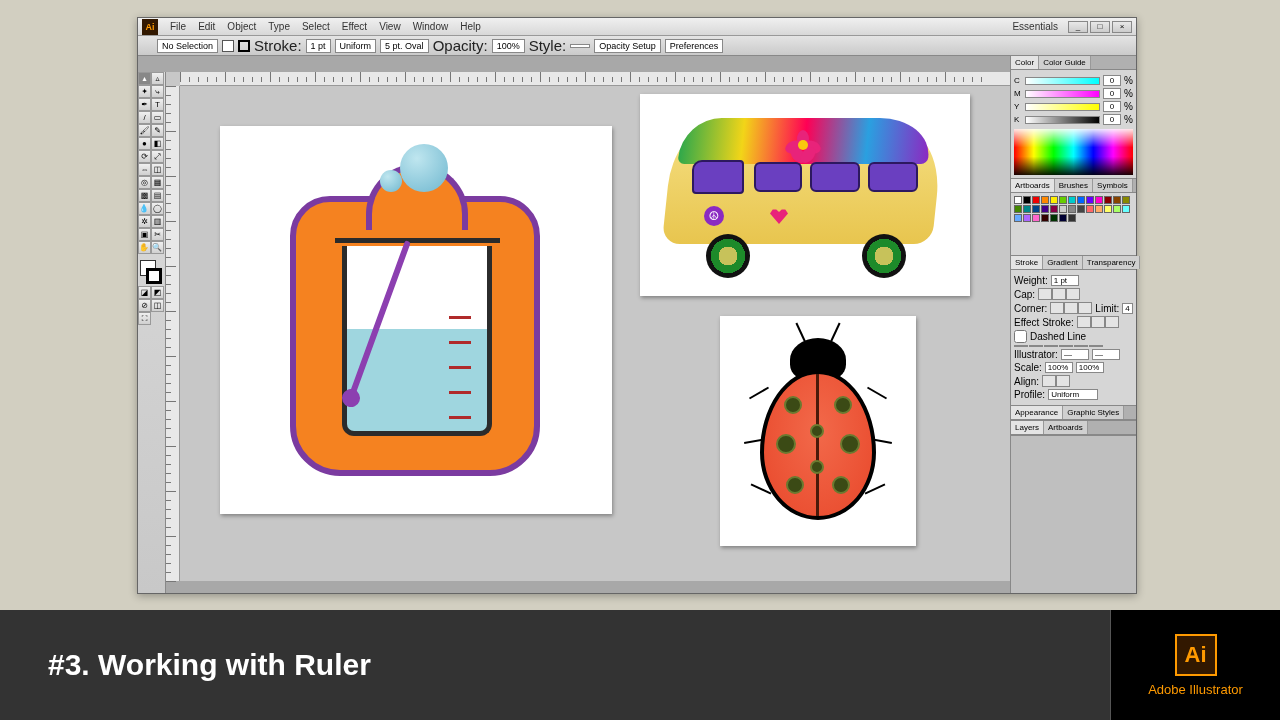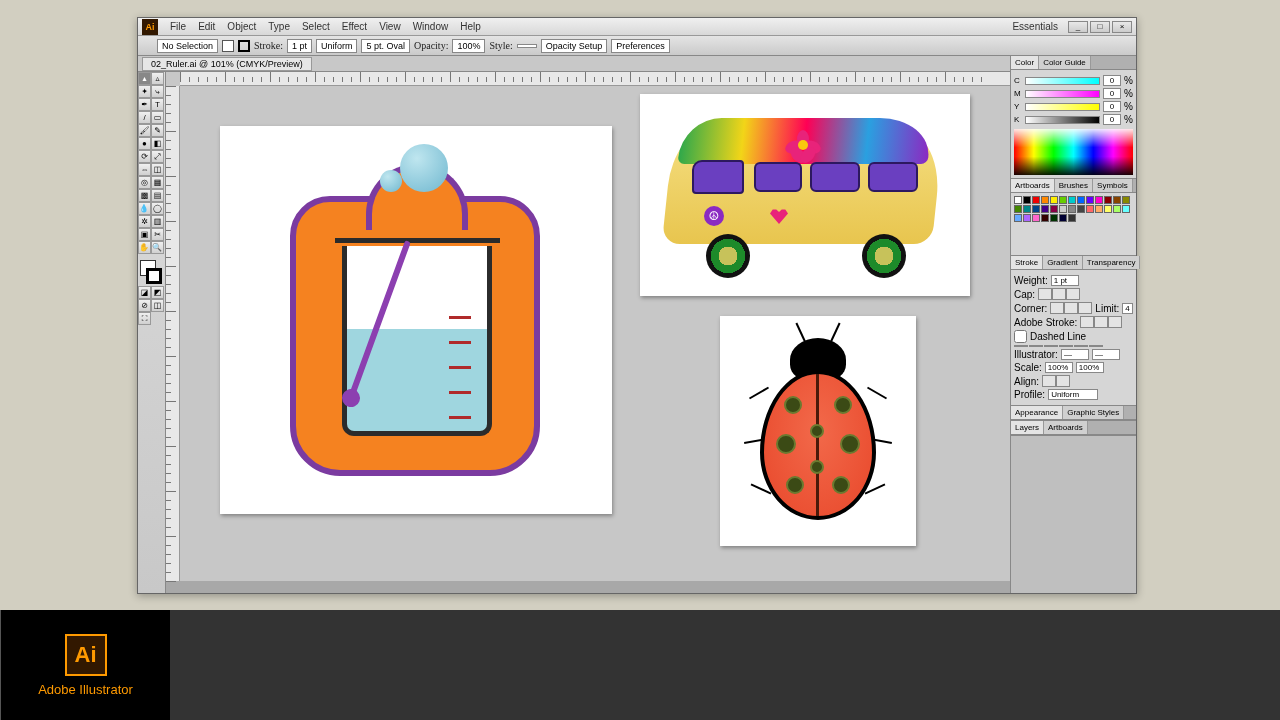--- a/index.html
+++ b/index.html
@@ -6,21 +6,21 @@
 body{background:#d2cfc1;width:1280px;height:720px;overflow:hidden;position:relative;}
 .app-window{position:absolute;left:137px;top:17px;width:1000px;height:577px;background:#a8a8a8;border:1px solid #666;box-shadow:0 2px 8px rgba(0,0,0,.3);}
 .menubar{height:18px;background:linear-gradient(#f0f0f0,#d8d8d8);border-bottom:1px solid #999;display:flex;align-items:center;padding:0 4px;}
 .ai-badge{width:16px;height:16px;background:#321800;color:#ff9a00;display:flex;align-items:center;justify-content:center;font-weight:bold;font-size:9px;margin-right:6px;}
 .menuitem{padding:0 6px;font-size:10px;color:#333;cursor:default;}
 .menuspacer{flex:1;}
 .winctrl{display:flex;gap:2px;margin-left:4px;}
 .wbtn{width:20px;height:12px;background:linear-gradient(#e8e8e8,#ccc);border:1px solid #888;font-size:8px;display:flex;align-items:center;justify-content:center;}
 .controlbar{height:20px;background:linear-gradient(#e4e4e4,#cacaca);border-bottom:1px solid #888;display:flex;align-items:center;padding:0 19px;gap:4px;}
 .ctl{background:#fff;border:1px solid #888;padding:1px 4px;font-size:9px;}
-.ctl-lbl{font-size:10px;color:#222;font-family:Liberation Serif, serif;}
+.ctl-lbl{font-size:15px;color:#222;}
 .doc-tab{height:16px;background:#c8c8c8;border-bottom:1px solid #888;display:flex;align-items:center;}
 .tab{background:#e6e6e6;border:1px solid #999;padding:1px 8px;font-size:9px;margin-left:4px;}
 .workspace{position:absolute;left:28px;top:54px;right:126px;bottom:12px;background:#c7c7c7;}
 .ruler-h{position:absolute;left:14px;top:0;right:0;height:14px;background:#e8e8e8;border-bottom:1px solid #999;font-size:6px;overflow:hidden;}
 .ruler-v{position:absolute;left:0;top:14px;width:14px;bottom:0;background:#e8e8e8;border-right:1px solid #999;}
 .canvas-area{position:absolute;left:14px;top:14px;right:0;bottom:14px;background:#c7c7c7;overflow:hidden;}
 .artboard{position:absolute;background:#fff;box-shadow:1px 2px 4px rgba(0,0,0,.35);}
 .ab1{left:40px;top:40px;width:392px;height:388px;}
 .ab2{left:460px;top:8px;width:330px;height:202px;}
 .ab3{left:540px;top:230px;width:196px;height:230px;}
@@ -131,23 +131,20 @@
     <span class="ctl">Uniform</span>
     <span class="ctl">5 pt. Oval</span>
     <span class="ctl-lbl">Opacity:</span>
     <span class="ctl">100%</span>
     <span class="ctl-lbl">Style:</span>
     <span class="ctl" style="width:20px"></span>
     <span class="ctl">Opacity Setup</span>
     <span class="ctl">Preferences</span>
   </div>
 
-  <div class="doc-tab">
-    <div class="tab">02_Ruler.ai @ 101% (CMYK/Preview)</div>
-  </div>
 
   <div class="toolbox">
     <div class="tool sel">▴</div>
     <div class="tool">▵</div>
     <div class="tool">✦</div>
     <div class="tool">⤷</div>
     <div class="tool">✒</div>
     <div class="tool">T</div>
     <div class="tool">/</div>
     <div class="tool">▭</div>
@@ -415,21 +412,21 @@
             <span>Corner:</span>
             <div class="btnset">
               <div class="tinybtn"></div>
               <div class="tinybtn"></div>
               <div class="tinybtn"></div>
             </div>
             <span>Limit:</span>
             <span class="mini-in" style="width:18px">4</span>
           </div>
         <div class="stroke-row">
-            <span>Adobe Stroke:</span>
+            <span>Effect Stroke:</span>
             <div class="btnset">
               <div class="tinybtn"></div>
               <div class="tinybtn"></div>
               <div class="tinybtn"></div>
             </div>
           </div>
         <div class="stroke-row">
             <input type="checkbox" style="">
             <span>Dashed Line</span>
           </div>
@@ -475,17 +472,18 @@
       <div class="panel-tabs">
         <div class="ptab active">Layers</div>
         <div class="ptab">Artboards</div>
       </div>
     </div>
   </div>
 
 </div>
 
 <div class="bottom-banner">
+  <div class="banner-title">#3. Working with Ruler</div>
   <div class="ai-block">
     <div class="ai-logo">Ai</div>
     <div class="ai-text">Adobe Illustrator</div>
   </div>
 </div>
 
 </body></html>

